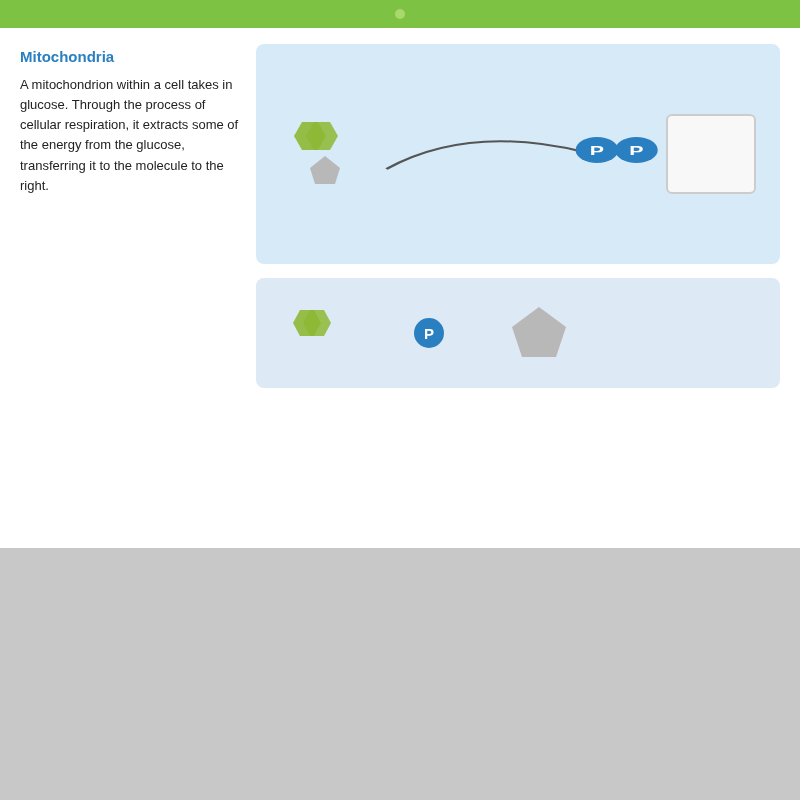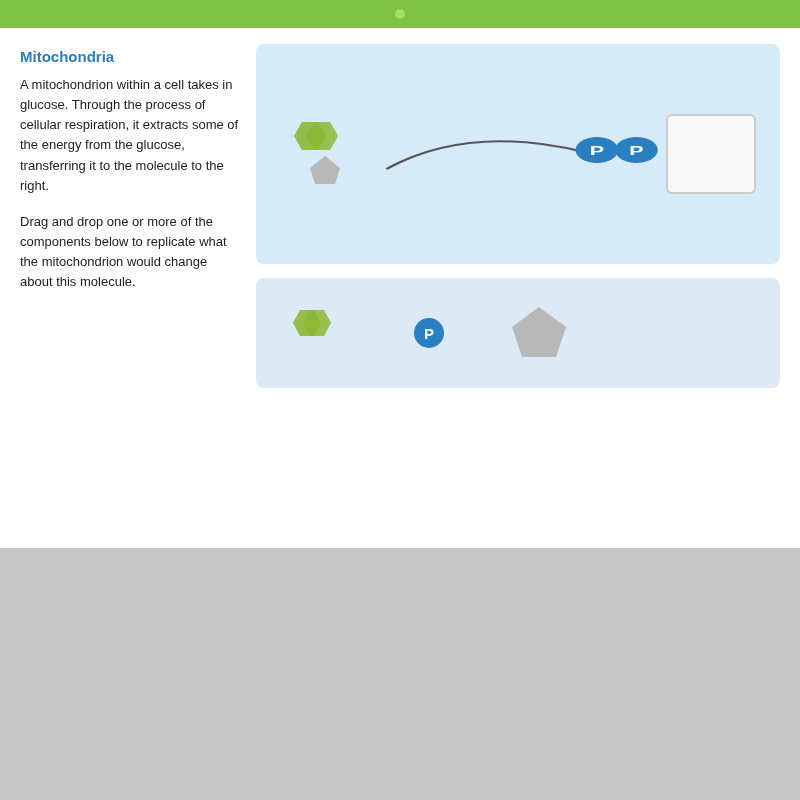--- a/index.html
+++ b/index.html
@@ -48,21 +48,21 @@
       color: #2a7fc1;
       font-weight: bold;
       font-size: 15px;
       margin-bottom: 10px;
     }
 
     .description {
       font-size: 13px;
       color: #222;
       line-height: 1.55;
-      margin-bottom: 16px;
+      margin-bottom: 32px;
     }
 
     .instruction {
       font-size: 13px;
       color: #222;
       line-height: 1.55;
     }
 
     .right-panel {
       flex: 1;
@@ -156,21 +156,20 @@
 
 <div class="top-bar">
   <div class="top-bar-dot"></div>
 </div>
 
 <div class="main-content">
 
   <div class="left-panel">
     <div class="title">Mitochondria</div>
     <p class="description">A mitochondrion within a cell takes in glucose. Through the process of cellular respiration, it extracts some of the energy from the glucose, transferring it to the molecule to the right.</p>
-    <p class="instruction">Drag and drop one or more of the components below to replicate what the mitochondrion would change about this molecule.</p>
   </div>
 
   <div class="right-panel">
 
     <div class="diagram-area">
       <div class="diagram-inner">
 
         <svg class="glucose-svg" viewBox="0 0 90 80">
 
           <polygon points="22,8 38,8 46,22 38,36 22,36 14,22" fill="#8db834" opacity="0.9"></polygon>

